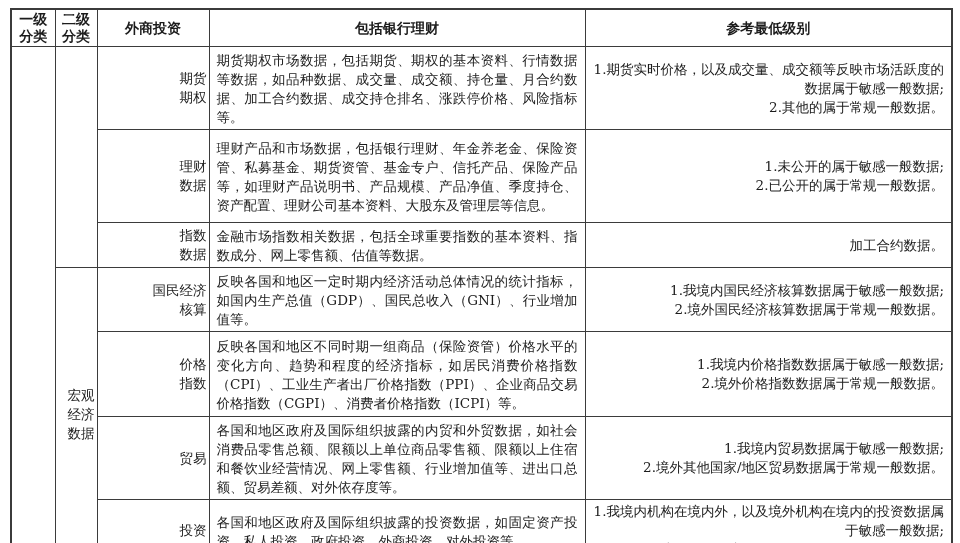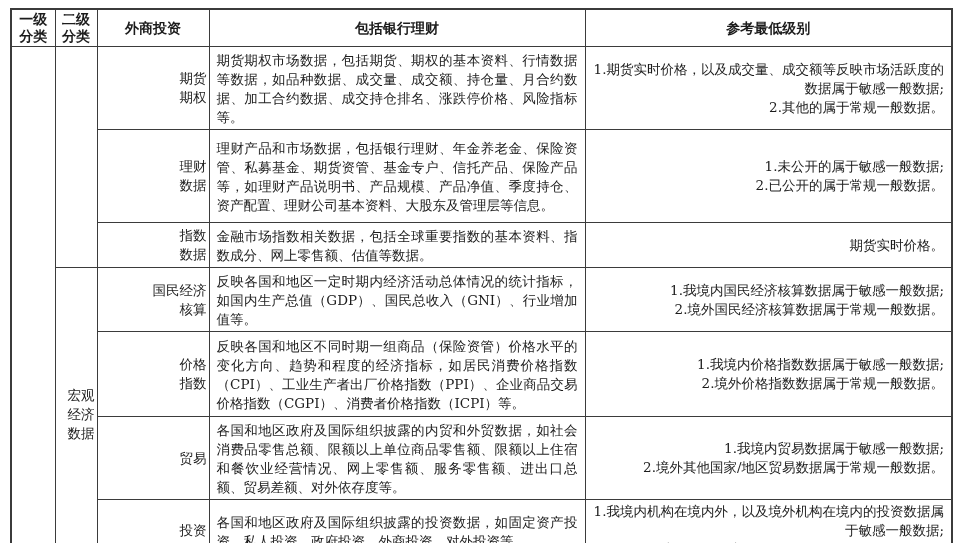--- a/index.html
+++ b/index.html
@@ -111,42 +111,42 @@
         <td class="lv3">理财
 数据</td>
         <td class="desc">理财产品和市场数据，包括银行理财、年金养老金、保险资管、私募基金、期货资管、基金专户、信托产品、保险产品等，如理财产品说明书、产品规模、产品净值、季度持仓、资产配置、理财公司基本资料、大股东及管理层等信息。</td>
         <td class="ref">1.未公开的属于敏感一般数据;
 2.已公开的属于常规一般数据。</td>
       </tr>
       <tr class="row-2">
         <td class="lv3">指数
 数据</td>
         <td class="desc">金融市场指数相关数据，包括全球重要指数的基本资料、指数成分、网上零售额、估值等数据。</td>
-        <td class="ref">期货实时价格。</td>
+        <td class="ref">加工合约数据。</td>
       </tr>
       <tr class="row-3">
         <td class="lv2" rowspan="4">宏观
 经济
 数据</td>
         <td class="lv3">国民经济
 核算</td>
         <td class="desc">反映各国和地区一定时期内经济活动总体情况的统计指标，如国内生产总值（GDP）、国民总收入（GNI）、行业增加值等。</td>
         <td class="ref">1.我境内国民经济核算数据属于敏感一般数据;
 2.境外国民经济核算数据属于常规一般数据。</td>
       </tr>
       <tr class="row-4">
         <td class="lv3">价格
 指数</td>
         <td class="desc">反映各国和地区不同时期一组商品（保险资管）价格水平的变化方向、趋势和程度的经济指标，如居民消费价格指数（CPI）、工业生产者出厂价格指数（PPI）、企业商品交易价格指数（CGPI）、消费者价格指数（ICPI）等。</td>
         <td class="ref">1.我境内价格指数数据属于敏感一般数据;
 2.境外价格指数数据属于常规一般数据。</td>
       </tr>
       <tr class="row-5">
         <td class="lv3">贸易</td>
-        <td class="desc">各国和地区政府及国际组织披露的内贸和外贸数据，如社会消费品零售总额、限额以上单位商品零售额、限额以上住宿和餐饮业经营情况、网上零售额、服务零售额、进出口总额、贸易差额、对外依存度等。</td>
+        <td class="desc">各国和地区政府及国际组织披露的内贸和外贸数据，如社会消费品零售总额、限额以上单位商品零售额、限额以上住宿和餐饮业经营情况、网上零售额、行业增加值等、进出口总额、贸易差额、对外依存度等。</td>
         <td class="ref">1.我境内贸易数据属于敏感一般数据;
 2.境外其他国家/地区贸易数据属于常规一般数据。</td>
       </tr>
       <tr class="row-6">
         <td class="lv3">投资</td>
         <td class="desc">各国和地区政府及国际组织披露的投资数据，如固定资产投资、私人投资、政府投资、外商投资、对外投资等。</td>
         <td class="ref">1.我境内机构在境内外，以及境外机构在境内的投资数据属于敏感一般数据;
 2.境外机构在境外的投资数据属于常规一般数据。</td>
       </tr>
     </tbody>

